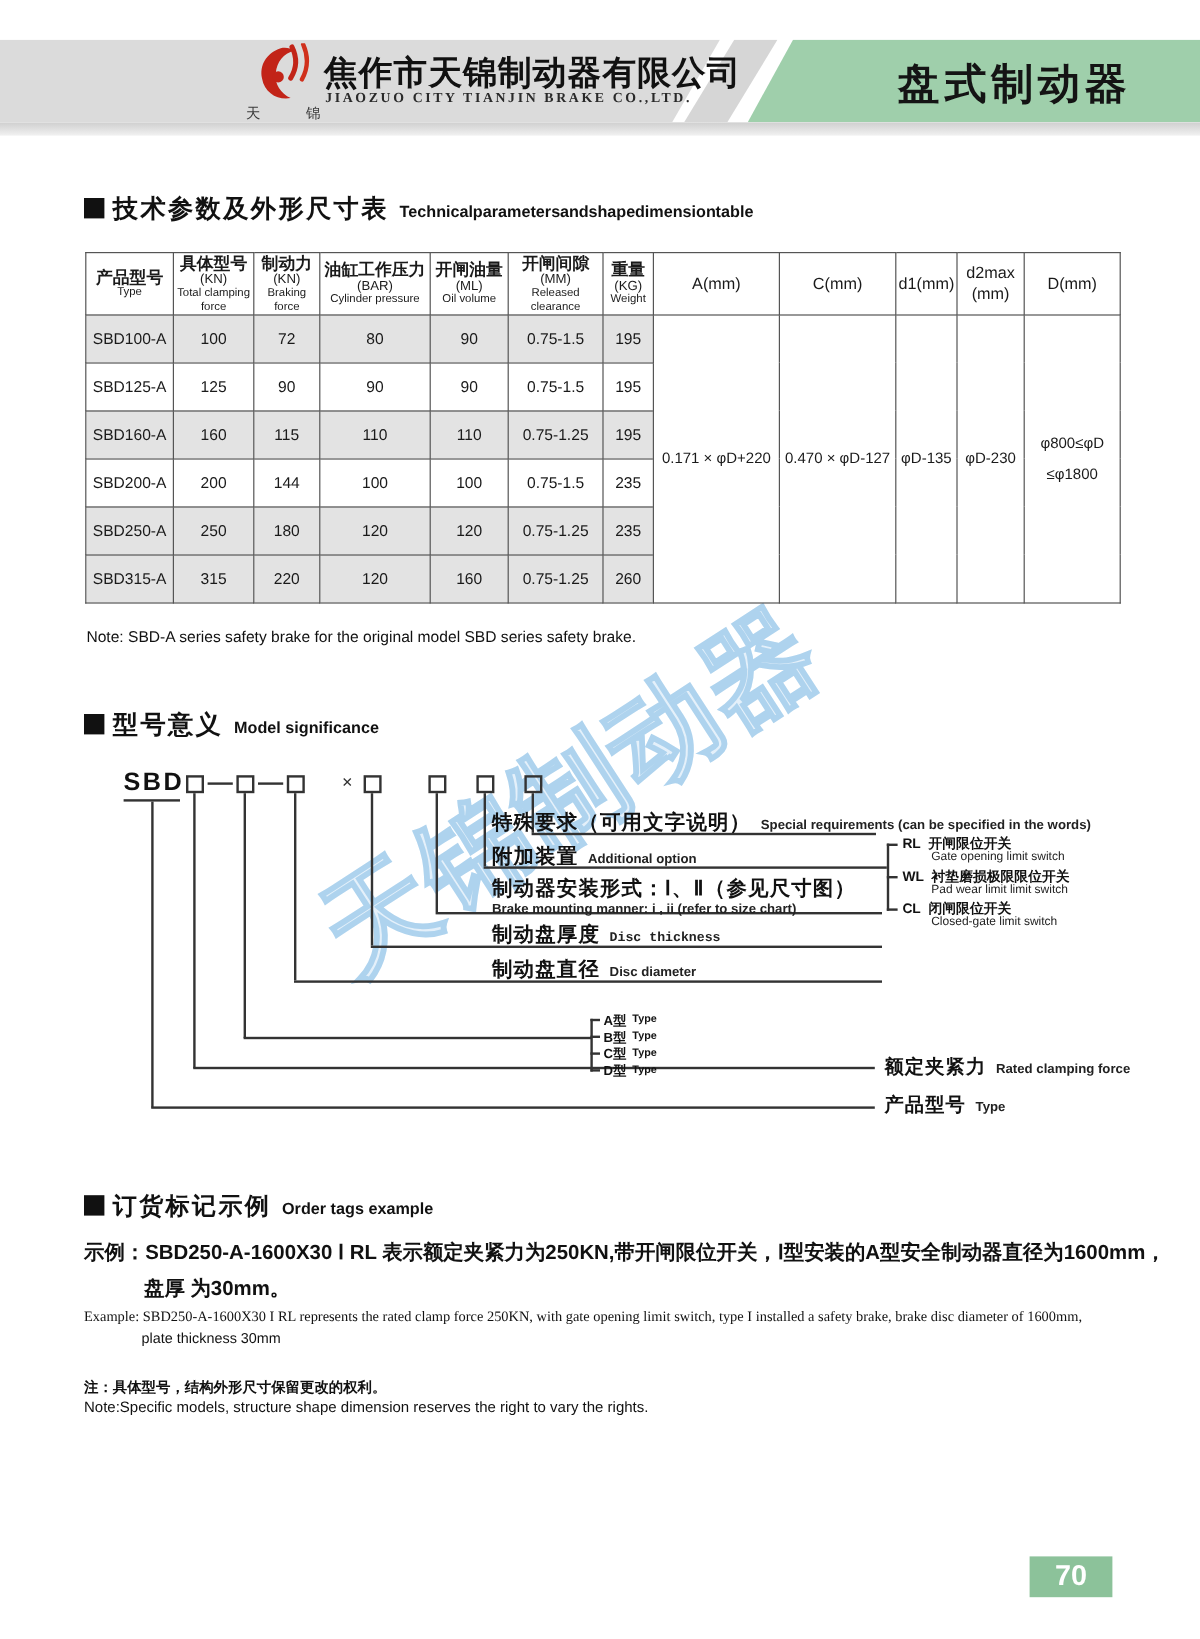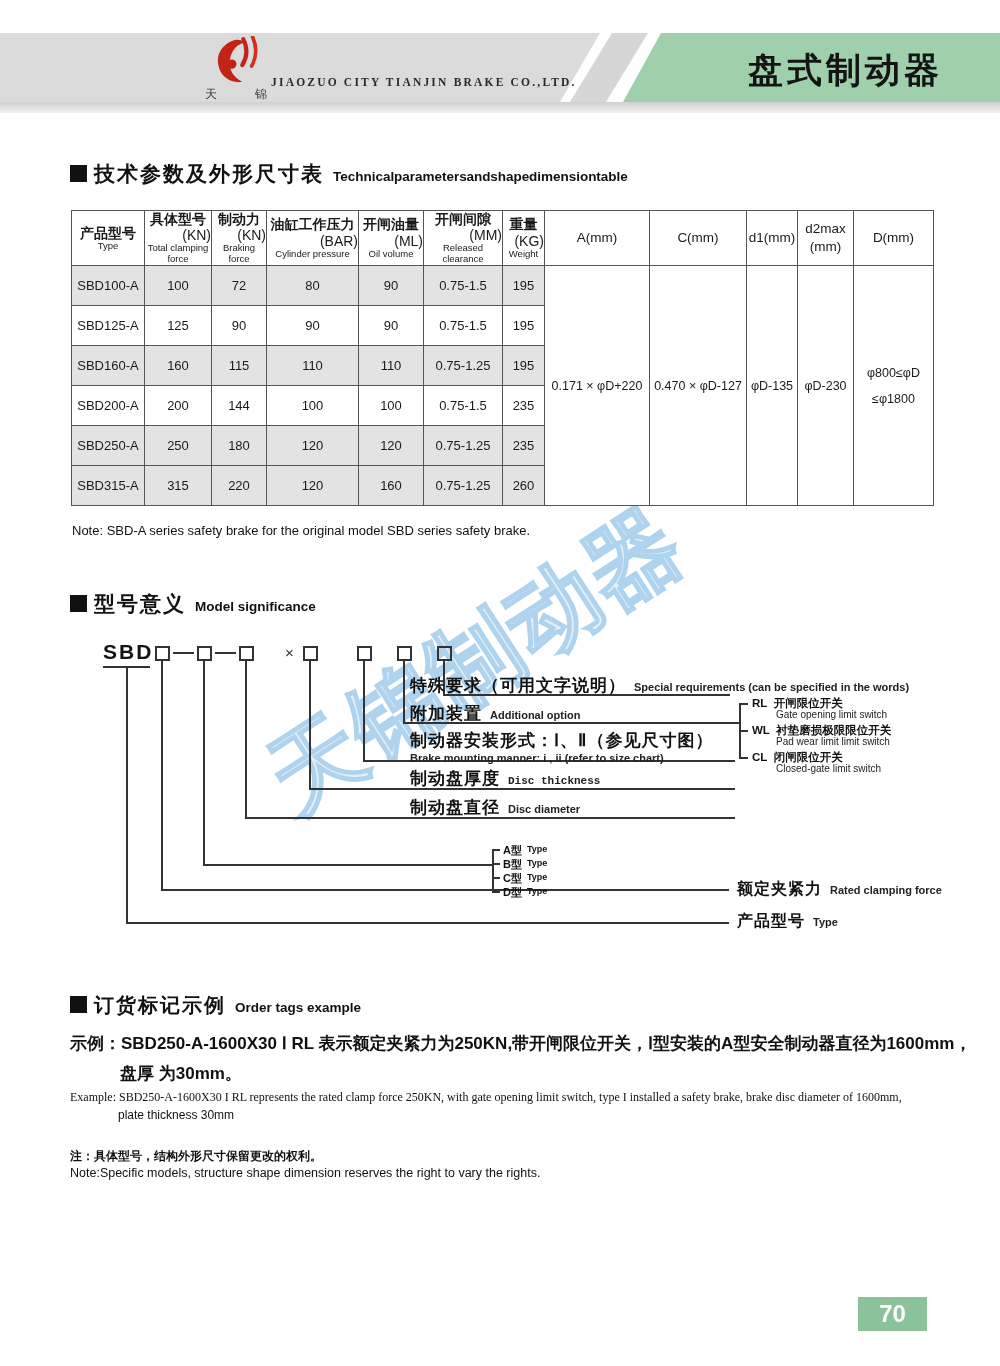--- a/index.html
+++ b/index.html
@@ -36,21 +36,21 @@
   .sect .cn { font-size:21px; font-weight:bold; letter-spacing:2px; color:#111; }
   .sect .en { font-size:13.5px; font-weight:bold; margin-left:9px; color:#111; }
   .sect .en.tight { word-spacing:-4px; }
 
   
   .ttable { position:absolute; left:71px; top:210px; border-collapse:collapse; table-layout:fixed; }
   .ttable th, .ttable td { border:1px solid #555; text-align:center; vertical-align:middle; padding:0; background:#fff; }
   .ttable th { height:48px; font-weight:normal; }
   .ttable td { height:39px; font-size:13px; white-space:nowrap; }
   .th-main { font-size:14px; font-weight:bold; line-height:1.15; }
-  .th-unit { font-size:14px; line-height:1.15;text-align:right; }
+  .th-unit { font-size:11px; line-height:1.15; }
   .th-sub  { font-size:9.5px; line-height:1.15; }
   .th-dim  { font-size:13.5px; line-height:1.3; }
   tr.shade td { background:#e3e3e3; }
   td.merged, tr.shade td.merged { background:#fff; font-size:12.5px; }
   td.merged .gap { margin-top:12px; }
 
   .tnote-cn { position:absolute; left:70px; top:503px; font-size:13px; font-weight:bold; color:#111; }
   .tnote-en { position:absolute; left:72px; top:523px; font-size:13px; color:#111; }
 
   
@@ -97,20 +97,21 @@
       <path d="M22,4 C10,8 5,18 7,28 C9,40 20,46 30,44 C22,40 17,33 18,24 C19,15 24,8 33,6 C30,4 26,3 22,4 Z" fill="#c22418"></path>
       <circle cx="20" cy="27" r="4.5" fill="#c22418"></circle>
       <path d="M31,3 C35,11 35,20 30,28" stroke="#c22418" stroke-width="4" fill="none" stroke-linecap="round"></path>
       <path d="M40,1 C44,10 44,20 39,29" stroke="#d0301c" stroke-width="3.5" fill="none" stroke-linecap="round"></path>
     </svg>
   </div>
   <div class="logo-tj">
     <span>天</span>
     <span>锦</span>
   </div>
+  <div class="co-cn">焦作市天锦制动器有限公司</div>
   <div class="co-en">JIAOZUO CITY TIANJIN BRAKE CO.,LTD.</div>
 
   <div class="watermark">天锦制动器</div>
 
   <div class="sect" style="left:70px; top:160px;">
     <span class="sq"></span><span class="cn">技术参数及外形尺寸表</span><span class="en tight">Technical parameters and shape dimension table</span>
   </div>
 
   <table class="ttable">
     <colgroup>

